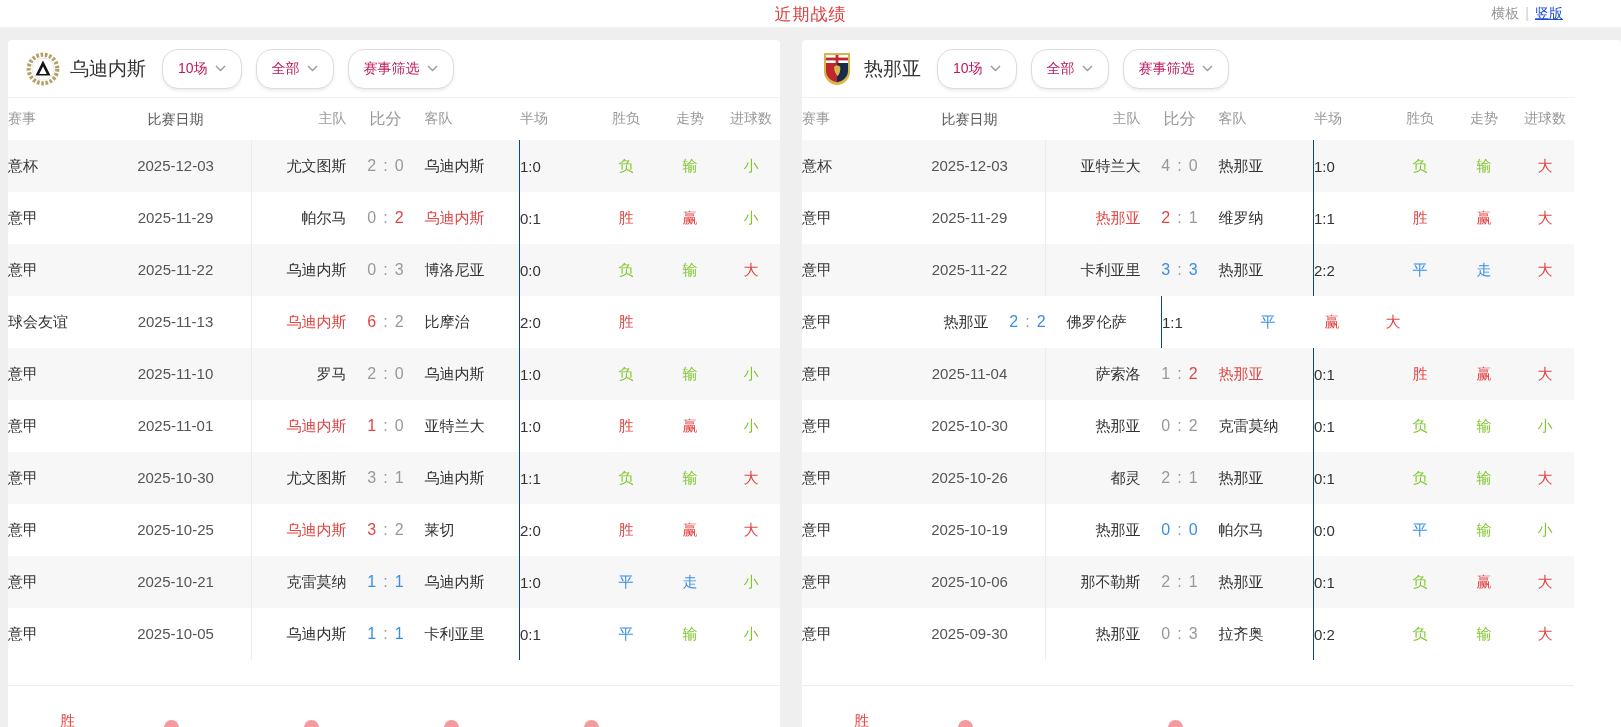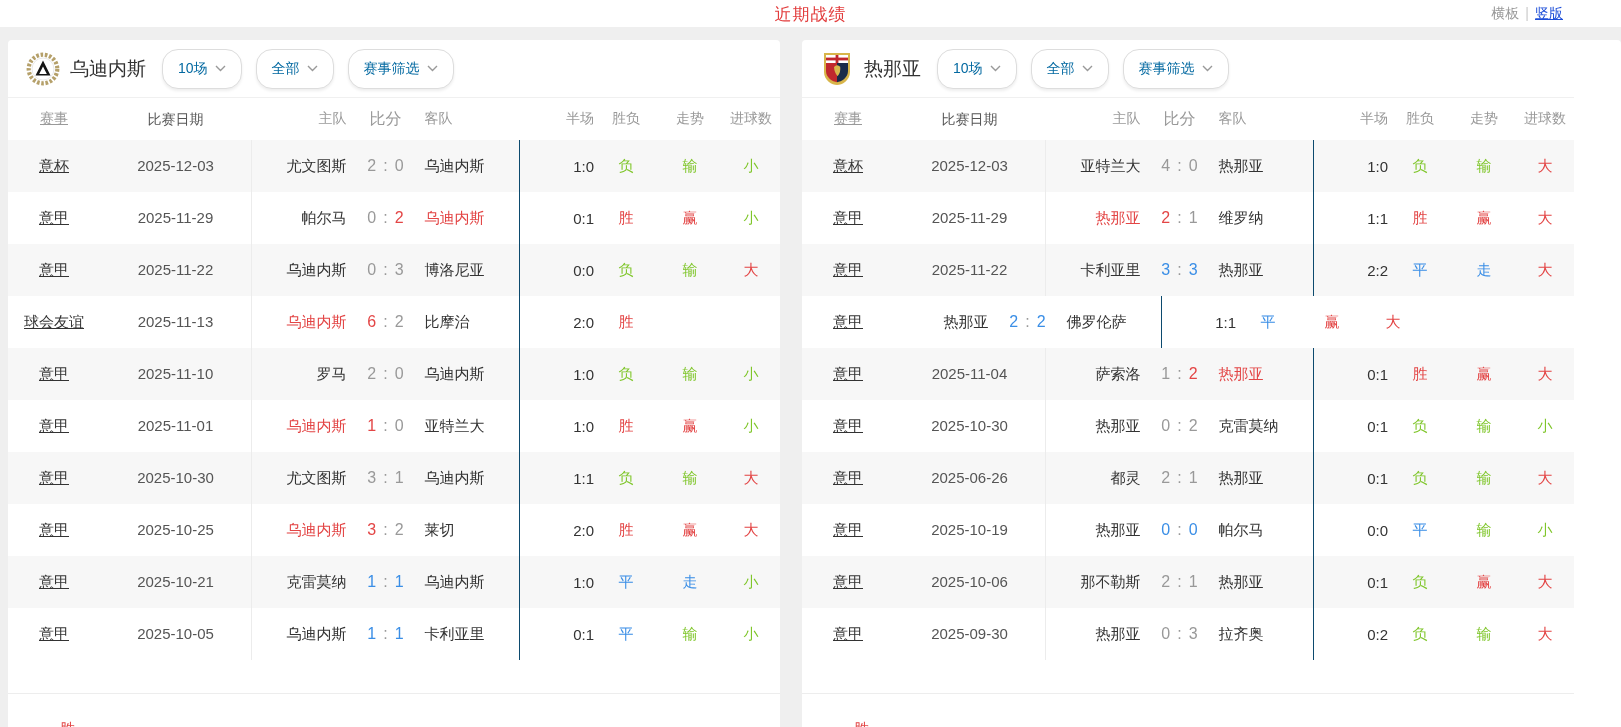--- a/index.html
+++ b/index.html
@@ -21,36 +21,36 @@
   .panel-left { width:772px; }
   .panel-right { width:819px; }
   .panel-inner { width:772px; }
 
   
   .panel-head { display:flex; align-items:center; height:58px; padding:0 0 0 18px;
                 border-bottom:1px solid #f0f0f0; }
   .logo { width:34px; height:34px; display:inline-flex; align-items:center; justify-content:center; margin-right:10px; }
   .team-name { font-size:19px; font-weight:400; color:#333; margin-right:16px; }
   .pill { display:inline-flex; align-items:center; gap:7px; height:40px; padding:0 15px;
-          border:1px solid #ddd; border-radius:16px; background:#fff; color:#0369a1;
+          border:1px solid #ddd; border-radius:16px; background:#fff; color:#be185d;
           font-size:14px; margin-right:14px; cursor:pointer;
           box-shadow:0 2px 3px rgba(0,0,0,.07); font-family:inherit; }
 
   
   .thead, .row { display:flex; align-items:center; }
   .thead { height:42px; color:#999; font-size:14px; }
   .row { height:52px; font-size:15px; }
   .rows .row:nth-child(odd) { background:#f7f7f7; }
-  .rows { border-bottom:1px solid #ededed; padding-bottom:9px; }
+  .rows { border-bottom:1px solid #ededed; padding-bottom:1px; }
   .rows-pad { height:24px; background:#fff; }
 
-  .c-league { width:92px;  text-align:center;text-decoration:underline; }
+  .c-league { width:92px;  text-align:left; }
   .c-date   { width:152px; text-align:center; color:#555; }
   .c-match  { width:268px; display:flex; align-items:center; }
-  .c-half   { width:74px;  text-align:right; }
+  .c-half   { width:74px;  text-align:left; }
   .c-res, .c-trend { width:64px; text-align:center; }
   .c-goals  { width:58px;  text-align:center; }
   .row .c-date, .thead .c-date { border-right:1px solid #ececec; align-self:stretch; line-height:52px; }
   .thead .c-date { line-height:42px; border-right:1px solid transparent; }
   .row .c-match { border-right:1px solid #0c4a6e; align-self:stretch; }
   .thead .c-match { border-right:1px solid transparent; }
 
   .m-home { flex:1; text-align:right; padding-right:10px; white-space:nowrap; }
   .m-away { flex:1; text-align:left;  padding-left:10px;  white-space:nowrap; }
   .m-score { width:58px; display:flex; justify-content:center; gap:7px; font-size:16px; }
@@ -463,21 +463,21 @@
       <span class="m-away t-dark">克雷莫纳</span>
     </span>
     <span class="c-half">0:1</span>
     <span class="c-res t-green">负</span>
     <span class="c-trend t-green">输</span>
     <span class="c-goals t-green">小</span>
   </div>
 
   <div class="row">
     <span class="c-league">意甲</span>
-    <span class="c-date">2025-06-26</span>
+    <span class="c-date">2025-10-26</span>
     <span class="c-match">
       <span class="m-home t-dark">都灵</span>
       <span class="m-score">
         <span class="t-gray">2</span>
                 <span class="m-colon">:</span>
                 <span class="t-gray">1</span>
       </span>
       <span class="m-away t-dark">热那亚</span>
     </span>
     <span class="c-half">0:1</span>

